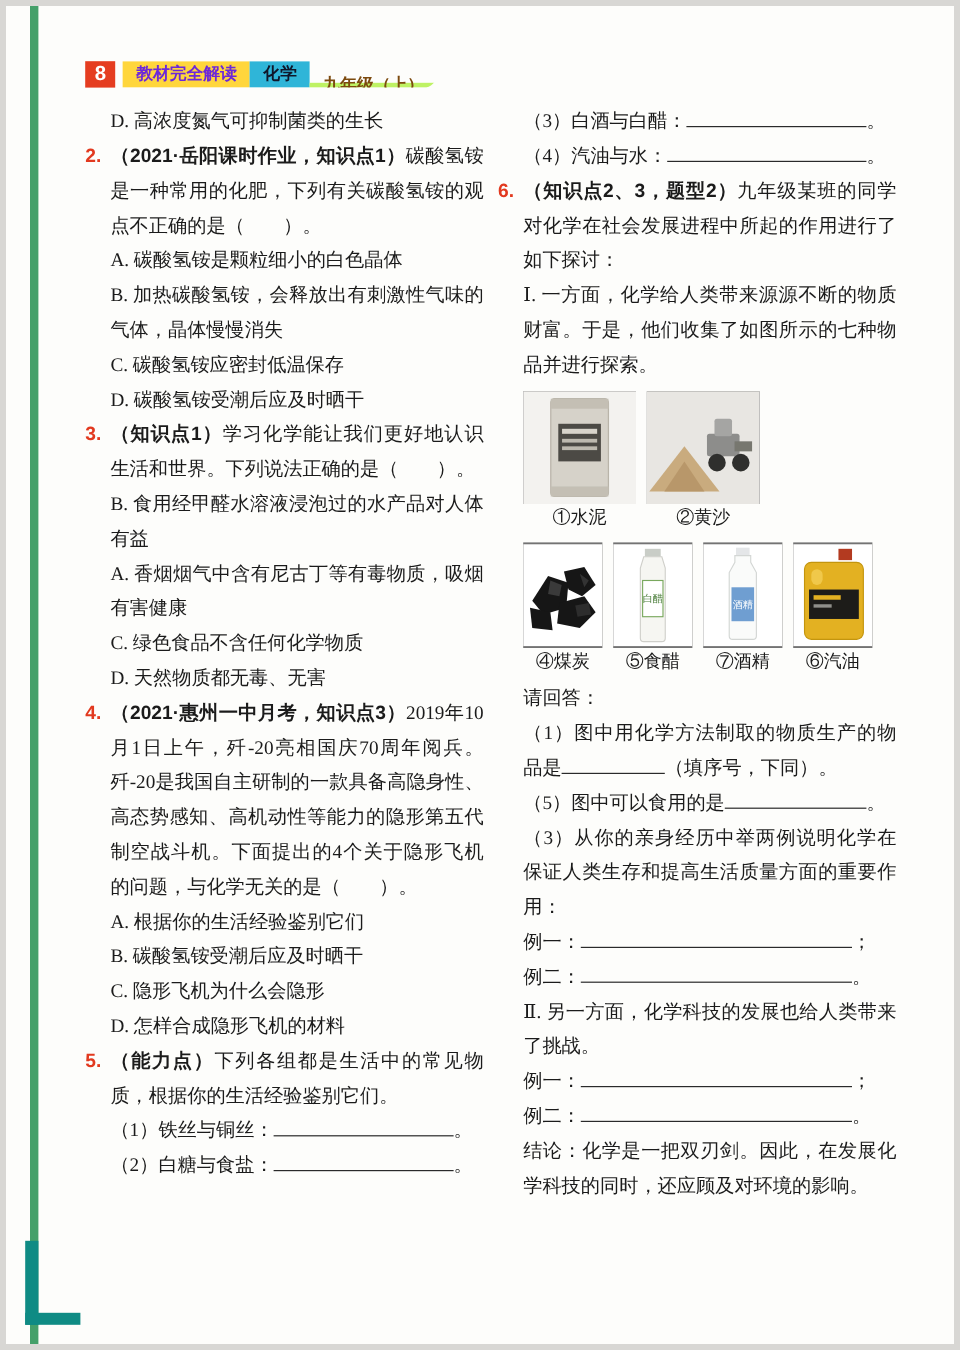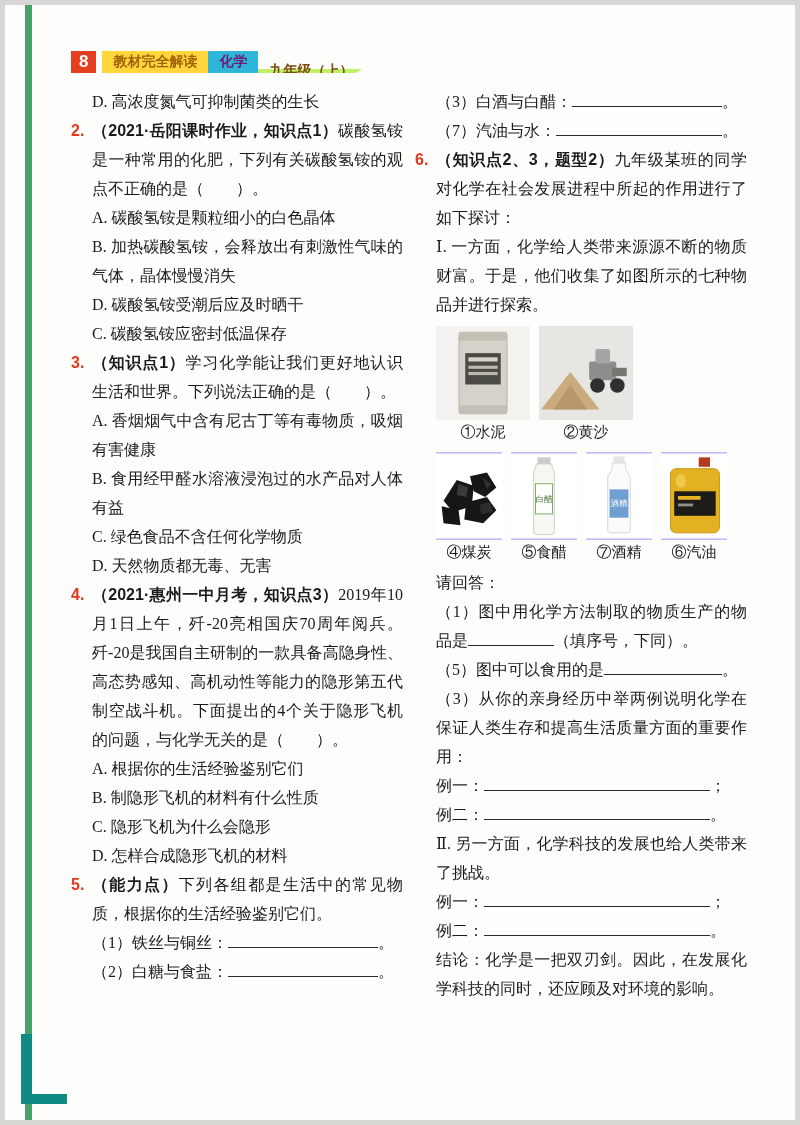--- a/index.html
+++ b/index.html
@@ -28,22 +28,22 @@
     background:#e53d20; color:#fff; font-weight:bold;
     font-family:"Liberation Sans",sans-serif;
     font-size:17px; line-height:22px; padding:0 8px;
   }
   .ribbon {
     display:flex; align-items:stretch; height:22px;
     border-radius:0 11px 11px 0; overflow:hidden;
     font-family:"Liberation Sans",sans-serif; font-size:14px; font-weight:bold;
   }
   .rib-seg { display:flex; align-items:center; padding:0 11px; white-space:nowrap; }
-  .rib-series { background:#ffd63c; color:#a16207; }
-  .rib-subject { background:#2fb5d8; color:#701a75; }
+  .rib-series { background:#ffd63c; color:#6d28d9; }
+  .rib-subject { background:#2fb5d8; color:#0f172a; }
   .rib-grade { background:#bef264; color:#7c4a0e;margin-top:18px; }
 
   
   .columns { display:flex; gap:12px; }
   .col { flex:1; min-width:0; font-size:16px; line-height:29px; text-align:justify; }
   .q { display:flex; }
   .qnum {
     flex:none; width:21px; color:#e2391f; font-weight:bold;
     font-family:"Liberation Sans",sans-serif;
   }
@@ -51,21 +51,21 @@
   .line { padding-left:21px; }
   .bold { font-weight:bold; font-family:"Liberation Sans","DejaVu Sans",sans-serif; }
   .blank {
     display:inline-block; height:1em;
     border-bottom:1px solid #2a2a2a; vertical-align:baseline;
   }
 
   
   .figrow { display:flex; gap:9px; padding-left:21px; margin:7px 0 3px; }
   .figcell { display:flex; flex-direction:column; align-items:center; }
-  .figpic { background:#c4b5fd; }
+  .figpic { background:#737373; }
   .figpic.lg { width:94px; height:94px; }
   .figpic.sm { width:66px; height:88px; }
   .figpic svg { width:100%; height:100%; display:block; }
   .figcap { font-size:15px; line-height:25px; white-space:nowrap; }
 </style>
 </head>
 <body>
 
 <div class="page">
   <div class="edge-strip"></div>
@@ -83,48 +83,48 @@
 
   <main class="columns">
     <section class="col" id="col-left">
         <div class="line"><span>D. 高浓度氮气可抑制菌类的生长</span></div>
         <div class="q">
           <span class="qnum">2.</span>
           <div class="qbody"><span class="bold">（2021·岳阳课时作业，知识点1）</span><span>碳酸氢铵是一种常用的化肥，下列有关碳酸氢铵的观点不正确的是（　　）。</span></div>
         </div>
         <div class="line"><span>A. 碳酸氢铵是颗粒细小的白色晶体</span></div>
         <div class="line"><span>B. 加热碳酸氢铵，会释放出有刺激性气味的气体，晶体慢慢消失</span></div>
+        <div class="line"><span>C. 碳酸氢铵应密封低温保存</span></div>
         <div class="line"><span>D. 碳酸氢铵受潮后应及时晒干</span></div>
-        <div class="line"><span>C. 碳酸氢铵应密封低温保存</span></div>
         <div class="q">
           <span class="qnum">3.</span>
           <div class="qbody"><span class="bold">（知识点1）</span><span>学习化学能让我们更好地认识生活和世界。下列说法正确的是（　　）。</span></div>
         </div>
+        <div class="line"><span>B. 食用经甲醛水溶液浸泡过的水产品对人体有益</span></div>
         <div class="line"><span>A. 香烟烟气中含有尼古丁等有毒物质，吸烟有害健康</span></div>
-        <div class="line"><span>B. 食用经甲醛水溶液浸泡过的水产品对人体有益</span></div>
         <div class="line"><span>C. 绿色食品不含任何化学物质</span></div>
         <div class="line"><span>D. 天然物质都无毒、无害</span></div>
         <div class="q">
           <span class="qnum">4.</span>
           <div class="qbody"><span class="bold">（2021·惠州一中月考，知识点3）</span><span>2019年10月1日上午，歼-20亮相国庆70周年阅兵。歼-20是我国自主研制的一款具备高隐身性、高态势感知、高机动性等能力的隐形第五代制空战斗机。下面提出的4个关于隐形飞机的问题，与化学无关的是（　　）。</span></div>
         </div>
         <div class="line"><span>A. 根据你的生活经验鉴别它们</span></div>
-        <div class="line"><span>B. 制隐形飞机的材料有什么性质</span></div>
+        <div class="line"><span>B. 碳酸氢铵受潮后应及时晒干</span></div>
         <div class="line"><span>C. 隐形飞机为什么会隐形</span></div>
         <div class="line"><span>D. 怎样合成隐形飞机的材料</span></div>
         <div class="q">
           <span class="qnum">5.</span>
           <div class="qbody"><span class="bold">（能力点）</span><span>下列各组都是生活中的常见物质，根据你的生活经验鉴别它们。</span></div>
         </div>
         <div class="line"><span>（1）铁丝与铜丝：</span><span class="blank" style="width: 150px;"></span><span>。</span></div>
         <div class="line"><span>（2）白糖与食盐：</span><span class="blank" style="width: 150px;"></span><span>。</span></div>
       </section>
     <section class="col" id="col-right">
         <div class="line"><span>（3）白酒与白醋：</span><span class="blank" style="width: 150px;"></span><span>。</span></div>
-        <div class="line"><span>（7）汽油与水：</span><span class="blank" style="width: 166px;"></span><span>。</span></div>
+        <div class="line"><span>（4）汽油与水：</span><span class="blank" style="width: 166px;"></span><span>。</span></div>
         <div class="q">
           <span class="qnum">6.</span>
           <div class="qbody"><span class="bold">（知识点2、3，题型2）</span><span>九年级某班的同学对化学在社会发展进程中所起的作用进行了如下探讨：</span></div>
         </div>
         <div class="line"><span>Ⅰ. 一方面，化学给人类带来源源不断的物质财富。于是，他们收集了如图所示的七种物品并进行探索。</span></div>
         <div class="figrow">
           <figure class="figcell">
             <div class="figpic lg">
               <svg viewBox="0 0 90 90">
                 <rect width="90" height="90" fill="#f3f2ef"></rect>

